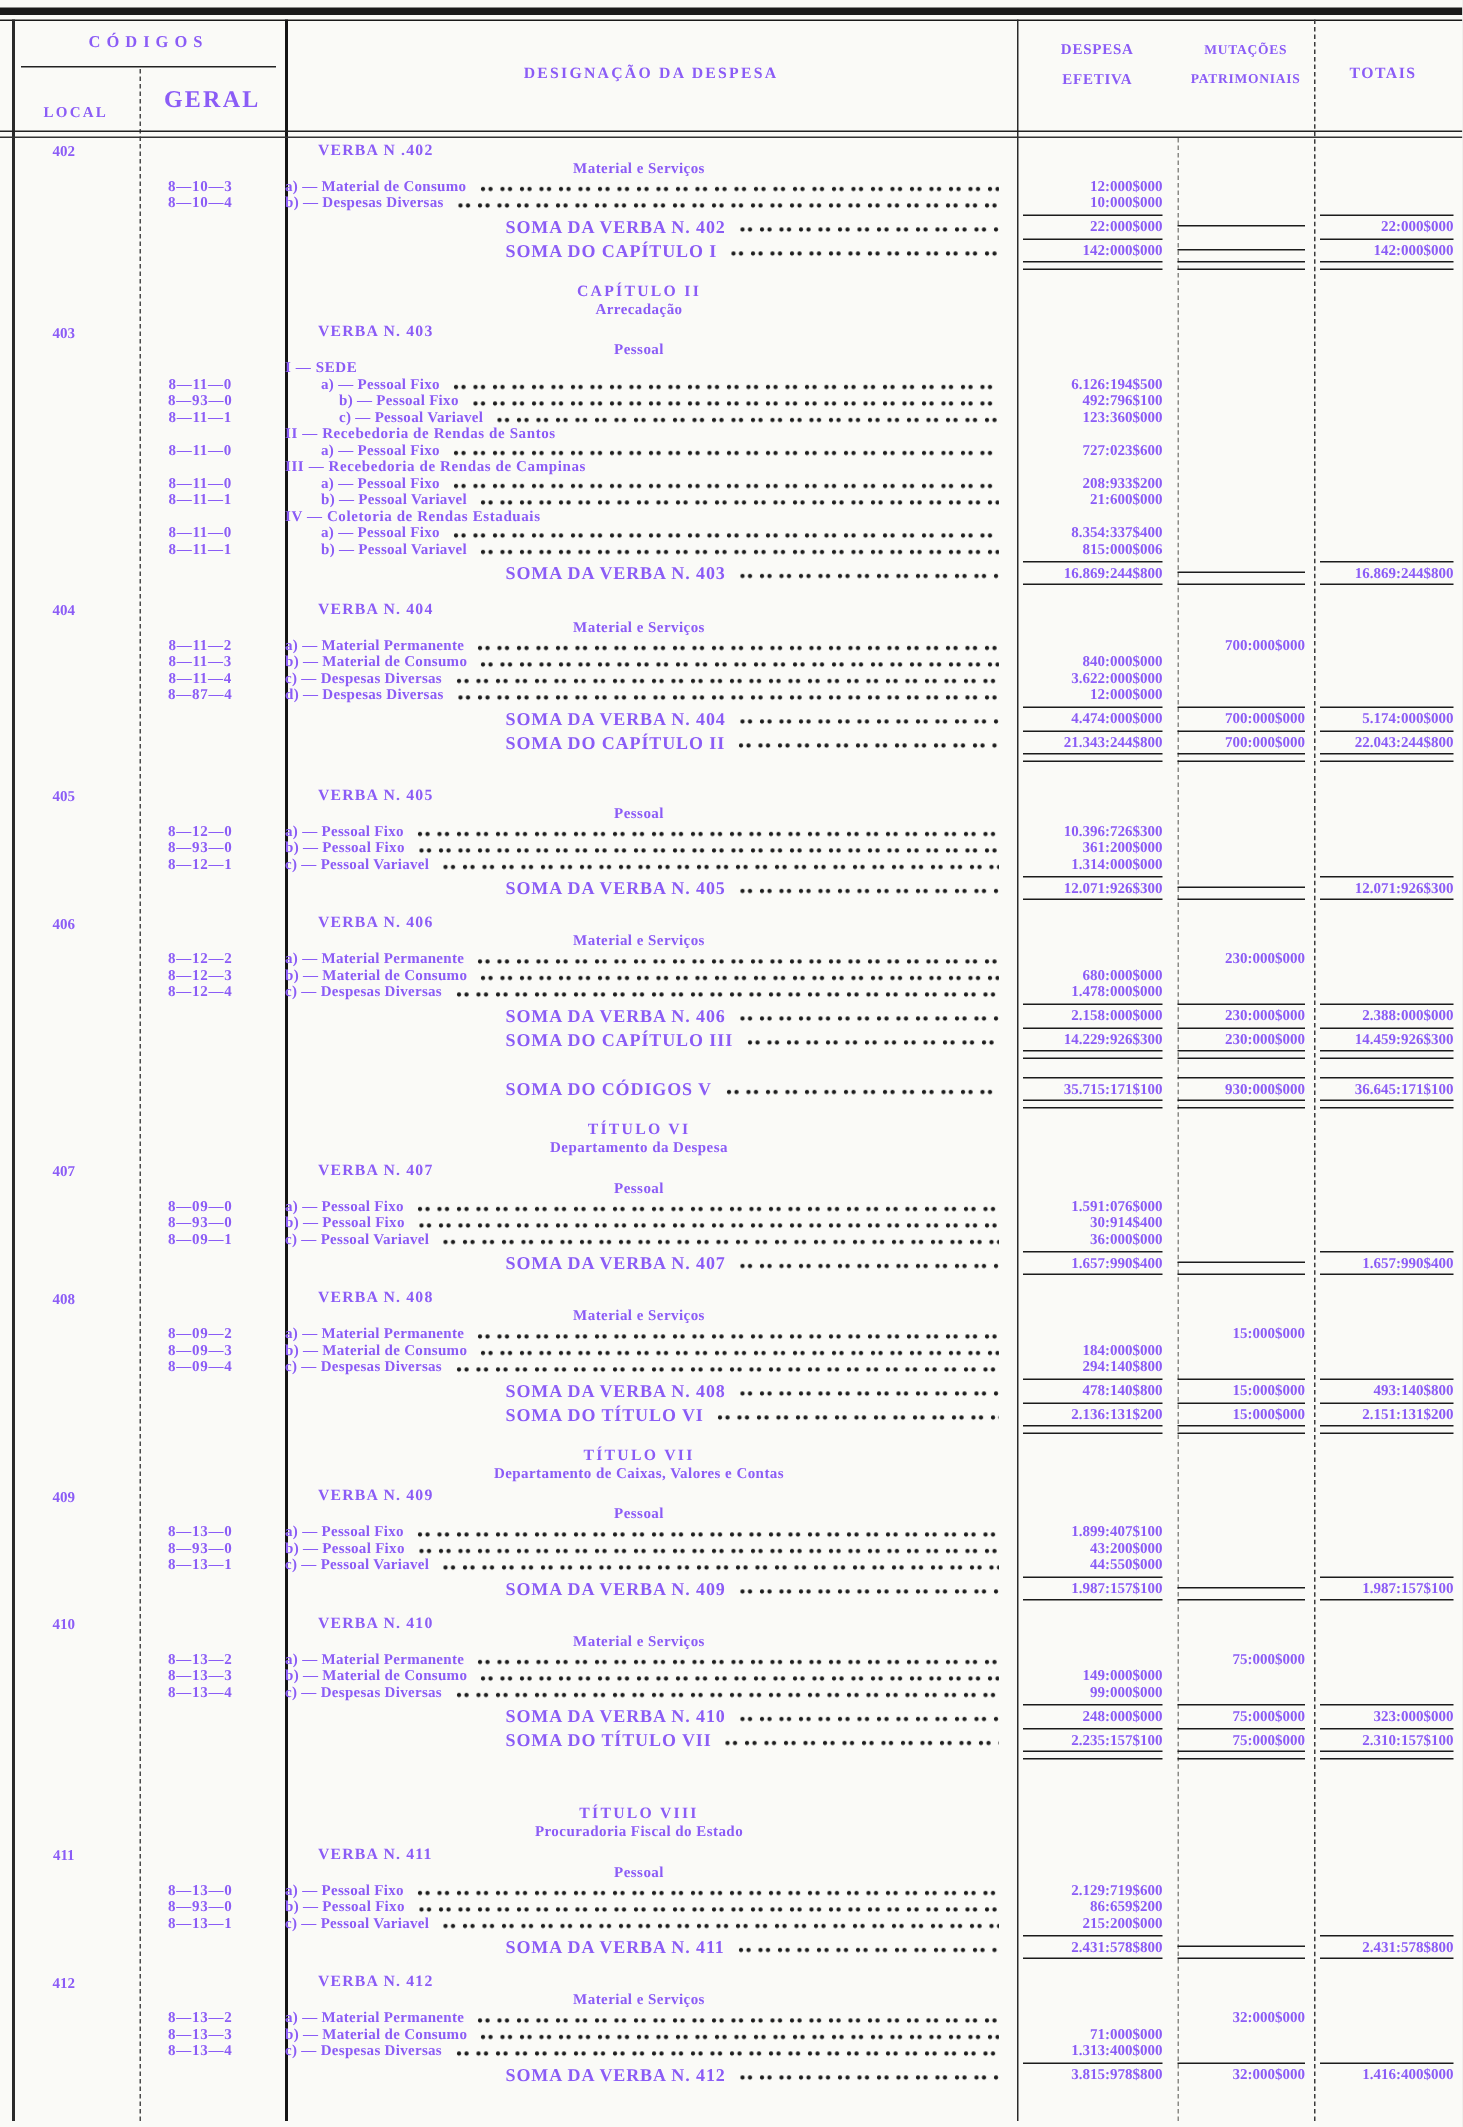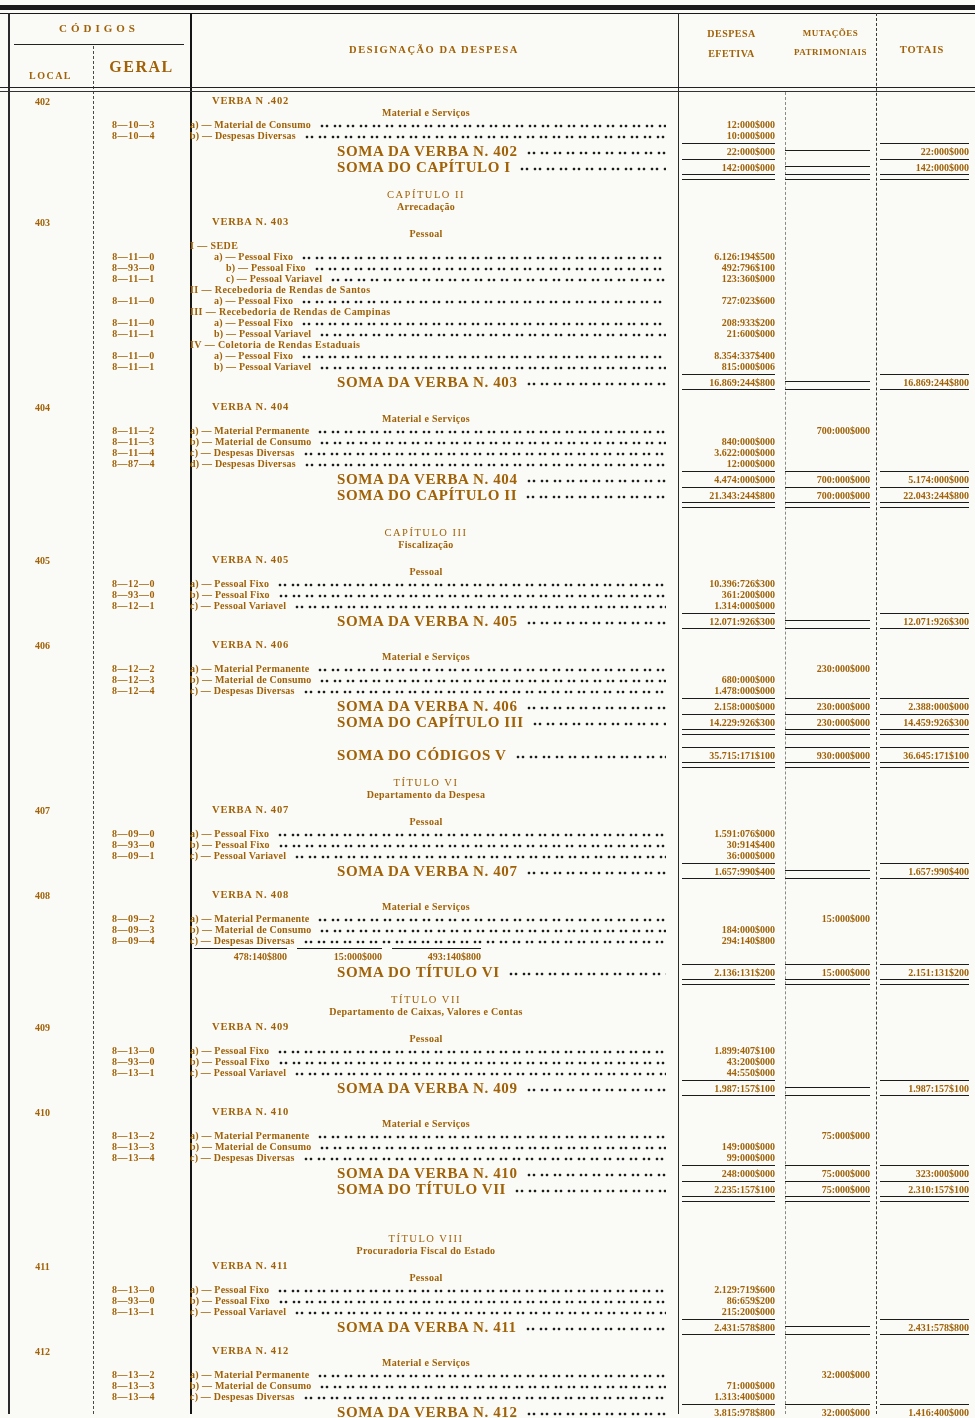--- a/index.html
+++ b/index.html
@@ -1,18 +1,18 @@
 <!DOCTYPE html>
 <html><head>
 <meta charset="utf-8">
 <style>
   html,body { margin:0; padding:0; background:#e8e8e4; }
   .page {
     position:relative; width:975px; height:1418px; margin:0 auto;
-    background:#fafaf7; color:#a16207; overflow:hidden;
+    background:#fafaf7; color:#8b5cf6; overflow:hidden;
     font-family:"Liberation Serif","DejaVu Serif",serif;
   }
   
   .top-band  { position:absolute; left:0; right:0; top:5px;  height:5px; background:#1a1a1a; }
   .top-band2 { position:absolute; left:0; right:0; top:13px; height:1px; background:#1a1a1a; }
 
   
   .vr { position:absolute; width:0; bottom:4px; }
   .vr-left  { left:8px;   top:13px; border-left:2px solid #2a2a2a; }
   .vr-lg    { left:93px;  top:46px; border-left:1px dashed #4a4a4a; }
@@ -60,26 +60,26 @@
   .subhead-text { font-weight:bold; font-size:10px; line-height:12px; letter-spacing:0.3px; }
   .group-text { padding-left:8px; font-weight:bold; font-size:10px; letter-spacing:0.4px; white-space:nowrap; }
   .item-label { font-weight:bold; font-size:10px; letter-spacing:0.2px; white-space:nowrap; }
   .ind0 { padding-left:8px; } .ind1 { padding-left:32px; } .ind2 { padding-left:44px; }
   .dots { flex:1; height:7px; margin:0 4px 1px 9px;
     background-image:
       radial-gradient(circle at 2px 4px, #1c1c1c 1.1px, rgba(0,0,0,0) 1.7px),
       radial-gradient(circle at 7px 4px, #1c1c1c 1.1px, rgba(0,0,0,0) 1.7px);
     background-size:13px 7px; background-repeat:repeat-x; }
   .row-sum { margin:2px 0 1px; }
-  .sum-label { padding-left:155px; font-weight:bold; font-size:15px; letter-spacing:0.6px; line-height:12px; white-space:nowrap;text-align:center; }
+  .sum-label { padding-left:155px; font-weight:bold; font-size:12px; letter-spacing:0.6px; line-height:12px; white-space:nowrap;text-align:center; }
   .row-rule { height:5px; align-items:flex-start; }
   .row-rule .num-box { padding-top:0; min-height:0; }
   .row-heading { margin-top:5px; margin-bottom:2px; }
   .heading-box { flex-direction:column; align-items:center; justify-content:center; display:flex; }
-  .h-line1 { font-weight:normal; font-size:10.5px; letter-spacing:1.5px; line-height:12px; }
+  .h-line1 { font-weight:bold; font-size:10.5px; letter-spacing:1.5px; line-height:12px; }
   .h-line2 { font-weight:bold; font-size:10px; letter-spacing:0.3px; line-height:12px; }
 </style>
 </head>
 <body>
 
 <div class="page">
   <div class="top-band"></div>
   <div class="top-band2"></div>
 
   <div class="vr vr-left"></div>
@@ -668,349 +668,338 @@
           <div class="num-box ruled"></div>
         </div>
         <div class="cell c-mut">
           <div class="num-box ruled"></div>
         </div>
         <div class="cell c-tot">
           <div class="num-box ruled"></div>
         </div>
       </div>
       <div class="spacer" style="height: 10px;"></div>
+      <div class="row row-verba">
+        <div class="cell c-local">405</div>
+        <div class="cell c-geral"></div>
+        <div class="cell c-desig">
+          <div class="verba-label">VERBA N. 405</div>
+        </div>
+        <div class="cell c-num">
+          <div class="num-box"></div>
+        </div>
+        <div class="cell c-mut">
+          <div class="num-box"></div>
+        </div>
+        <div class="cell c-tot">
+          <div class="num-box"></div>
+        </div>
+      </div>
+      <div class="row row-subhead">
+        <div class="cell c-local"></div>
+        <div class="cell c-geral"></div>
+        <div class="cell c-desig center">
+          <div class="subhead-text">Pessoal</div>
+        </div>
+        <div class="cell c-num">
+          <div class="num-box"></div>
+        </div>
+        <div class="cell c-mut">
+          <div class="num-box"></div>
+        </div>
+        <div class="cell c-tot">
+          <div class="num-box"></div>
+        </div>
+      </div>
+      <div class="row row-item">
+        <div class="cell c-local"></div>
+        <div class="cell c-geral">8—12—0</div>
+        <div class="cell c-desig">
+          <div class="item-label ind0">a) — Pessoal Fixo</div>
+          <div class="dots"></div>
+        </div>
+        <div class="cell c-num">
+          <div class="num-box">10.396:726$300</div>
+        </div>
+        <div class="cell c-mut">
+          <div class="num-box"></div>
+        </div>
+        <div class="cell c-tot">
+          <div class="num-box"></div>
+        </div>
+      </div>
+      <div class="row row-item">
+        <div class="cell c-local"></div>
+        <div class="cell c-geral">8—93—0</div>
+        <div class="cell c-desig">
+          <div class="item-label ind0">b) — Pessoal Fixo</div>
+          <div class="dots"></div>
+        </div>
+        <div class="cell c-num">
+          <div class="num-box">361:200$000</div>
+        </div>
+        <div class="cell c-mut">
+          <div class="num-box"></div>
+        </div>
+        <div class="cell c-tot">
+          <div class="num-box"></div>
+        </div>
+      </div>
+      <div class="row row-item">
+        <div class="cell c-local"></div>
+        <div class="cell c-geral">8—12—1</div>
+        <div class="cell c-desig">
+          <div class="item-label ind0">c) — Pessoal Variavel</div>
+          <div class="dots"></div>
+        </div>
+        <div class="cell c-num">
+          <div class="num-box">1.314:000$000</div>
+        </div>
+        <div class="cell c-mut">
+          <div class="num-box"></div>
+        </div>
+        <div class="cell c-tot">
+          <div class="num-box"></div>
+        </div>
+      </div>
+      <div class="row row-sum">
+        <div class="cell c-local"></div>
+        <div class="cell c-geral"></div>
+        <div class="cell c-desig">
+          <div class="sum-label">SOMA DA VERBA N. 405</div>
+          <div class="dots"></div>
+        </div>
+        <div class="cell c-num">
+          <div class="num-box ruled">12.071:926$300</div>
+        </div>
+        <div class="cell c-mut">
+          <div class="num-box ruled"></div>
+        </div>
+        <div class="cell c-tot">
+          <div class="num-box ruled">12.071:926$300</div>
+        </div>
+      </div>
+      <div class="row row-rule">
+        <div class="cell c-local"></div>
+        <div class="cell c-geral"></div>
+        <div class="cell c-desig"></div>
+        <div class="cell c-num">
+          <div class="num-box ruled"></div>
+        </div>
+        <div class="cell c-mut">
+          <div class="num-box ruled"></div>
+        </div>
+        <div class="cell c-tot">
+          <div class="num-box ruled"></div>
+        </div>
+      </div>
+      <div class="spacer" style="height: 3px;"></div>
+      <div class="row row-verba">
+        <div class="cell c-local">406</div>
+        <div class="cell c-geral"></div>
+        <div class="cell c-desig">
+          <div class="verba-label">VERBA N. 406</div>
+        </div>
+        <div class="cell c-num">
+          <div class="num-box"></div>
+        </div>
+        <div class="cell c-mut">
+          <div class="num-box"></div>
+        </div>
+        <div class="cell c-tot">
+          <div class="num-box"></div>
+        </div>
+      </div>
+      <div class="row row-subhead">
+        <div class="cell c-local"></div>
+        <div class="cell c-geral"></div>
+        <div class="cell c-desig center">
+          <div class="subhead-text">Material e Serviços</div>
+        </div>
+        <div class="cell c-num">
+          <div class="num-box"></div>
+        </div>
+        <div class="cell c-mut">
+          <div class="num-box"></div>
+        </div>
+        <div class="cell c-tot">
+          <div class="num-box"></div>
+        </div>
+      </div>
+      <div class="row row-item">
+        <div class="cell c-local"></div>
+        <div class="cell c-geral">8—12—2</div>
+        <div class="cell c-desig">
+          <div class="item-label ind0">a) — Material Permanente</div>
+          <div class="dots"></div>
+        </div>
+        <div class="cell c-num">
+          <div class="num-box"></div>
+        </div>
+        <div class="cell c-mut">
+          <div class="num-box">230:000$000</div>
+        </div>
+        <div class="cell c-tot">
+          <div class="num-box"></div>
+        </div>
+      </div>
+      <div class="row row-item">
+        <div class="cell c-local"></div>
+        <div class="cell c-geral">8—12—3</div>
+        <div class="cell c-desig">
+          <div class="item-label ind0">b) — Material de Consumo</div>
+          <div class="dots"></div>
+        </div>
+        <div class="cell c-num">
+          <div class="num-box">680:000$000</div>
+        </div>
+        <div class="cell c-mut">
+          <div class="num-box"></div>
+        </div>
+        <div class="cell c-tot">
+          <div class="num-box"></div>
+        </div>
+      </div>
+      <div class="row row-item">
+        <div class="cell c-local"></div>
+        <div class="cell c-geral">8—12—4</div>
+        <div class="cell c-desig">
+          <div class="item-label ind0">c) — Despesas Diversas</div>
+          <div class="dots"></div>
+        </div>
+        <div class="cell c-num">
+          <div class="num-box">1.478:000$000</div>
+        </div>
+        <div class="cell c-mut">
+          <div class="num-box"></div>
+        </div>
+        <div class="cell c-tot">
+          <div class="num-box"></div>
+        </div>
+      </div>
+      <div class="row row-sum">
+        <div class="cell c-local"></div>
+        <div class="cell c-geral"></div>
+        <div class="cell c-desig">
+          <div class="sum-label">SOMA DA VERBA N. 406</div>
+          <div class="dots"></div>
+        </div>
+        <div class="cell c-num">
+          <div class="num-box ruled">2.158:000$000</div>
+        </div>
+        <div class="cell c-mut">
+          <div class="num-box ruled">230:000$000</div>
+        </div>
+        <div class="cell c-tot">
+          <div class="num-box ruled">2.388:000$000</div>
+        </div>
+      </div>
+      <div class="row row-sum">
+        <div class="cell c-local"></div>
+        <div class="cell c-geral"></div>
+        <div class="cell c-desig">
+          <div class="sum-label">SOMA DO CAPÍTULO III</div>
+          <div class="dots"></div>
+        </div>
+        <div class="cell c-num">
+          <div class="num-box ruled">14.229:926$300</div>
+        </div>
+        <div class="cell c-mut">
+          <div class="num-box ruled">230:000$000</div>
+        </div>
+        <div class="cell c-tot">
+          <div class="num-box ruled">14.459:926$300</div>
+        </div>
+      </div>
+      <div class="row row-rule">
+        <div class="cell c-local"></div>
+        <div class="cell c-geral"></div>
+        <div class="cell c-desig"></div>
+        <div class="cell c-num">
+          <div class="num-box ruled"></div>
+        </div>
+        <div class="cell c-mut">
+          <div class="num-box ruled"></div>
+        </div>
+        <div class="cell c-tot">
+          <div class="num-box ruled"></div>
+        </div>
+      </div>
+      <div class="row row-rule">
+        <div class="cell c-local"></div>
+        <div class="cell c-geral"></div>
+        <div class="cell c-desig"></div>
+        <div class="cell c-num">
+          <div class="num-box ruled"></div>
+        </div>
+        <div class="cell c-mut">
+          <div class="num-box ruled"></div>
+        </div>
+        <div class="cell c-tot">
+          <div class="num-box ruled"></div>
+        </div>
+      </div>
+      <div class="spacer" style="height: 6px;"></div>
+      <div class="row row-sum">
+        <div class="cell c-local"></div>
+        <div class="cell c-geral"></div>
+        <div class="cell c-desig">
+          <div class="sum-label">SOMA DO CÓDIGOS V</div>
+          <div class="dots"></div>
+        </div>
+        <div class="cell c-num">
+          <div class="num-box ruled">35.715:171$100</div>
+        </div>
+        <div class="cell c-mut">
+          <div class="num-box ruled">930:000$000</div>
+        </div>
+        <div class="cell c-tot">
+          <div class="num-box ruled">36.645:171$100</div>
+        </div>
+      </div>
+      <div class="row row-rule">
+        <div class="cell c-local"></div>
+        <div class="cell c-geral"></div>
+        <div class="cell c-desig"></div>
+        <div class="cell c-num">
+          <div class="num-box ruled"></div>
+        </div>
+        <div class="cell c-mut">
+          <div class="num-box ruled"></div>
+        </div>
+        <div class="cell c-tot">
+          <div class="num-box ruled"></div>
+        </div>
+      </div>
+      <div class="row row-rule">
+        <div class="cell c-local"></div>
+        <div class="cell c-geral"></div>
+        <div class="cell c-desig"></div>
+        <div class="cell c-num">
+          <div class="num-box ruled"></div>
+        </div>
+        <div class="cell c-mut">
+          <div class="num-box ruled"></div>
+        </div>
+        <div class="cell c-tot">
+          <div class="num-box ruled"></div>
+        </div>
+      </div>
       <div class="row row-heading">
         <div class="cell c-local"></div>
         <div class="cell c-geral"></div>
         <div class="cell c-desig heading-box">
-          <div class="h-line1">CAPÍTULO III</div>
-          <div class="h-line2">Fiscalização</div>
+          <div class="h-line1">TÍTULO VI</div>
+          <div class="h-line2">Departamento da Despesa</div>
         </div>
         <div class="cell c-num"></div>
         <div class="cell c-mut"></div>
         <div class="cell c-tot"></div>
       </div>
       <div class="row row-verba">
-        <div class="cell c-local">405</div>
-        <div class="cell c-geral"></div>
-        <div class="cell c-desig">
-          <div class="verba-label">VERBA N. 405</div>
-        </div>
-        <div class="cell c-num">
-          <div class="num-box"></div>
-        </div>
-        <div class="cell c-mut">
-          <div class="num-box"></div>
-        </div>
-        <div class="cell c-tot">
-          <div class="num-box"></div>
-        </div>
-      </div>
-      <div class="row row-subhead">
-        <div class="cell c-local"></div>
-        <div class="cell c-geral"></div>
-        <div class="cell c-desig center">
-          <div class="subhead-text">Pessoal</div>
-        </div>
-        <div class="cell c-num">
-          <div class="num-box"></div>
-        </div>
-        <div class="cell c-mut">
-          <div class="num-box"></div>
-        </div>
-        <div class="cell c-tot">
-          <div class="num-box"></div>
-        </div>
-      </div>
-      <div class="row row-item">
-        <div class="cell c-local"></div>
-        <div class="cell c-geral">8—12—0</div>
-        <div class="cell c-desig">
-          <div class="item-label ind0">a) — Pessoal Fixo</div>
-          <div class="dots"></div>
-        </div>
-        <div class="cell c-num">
-          <div class="num-box">10.396:726$300</div>
-        </div>
-        <div class="cell c-mut">
-          <div class="num-box"></div>
-        </div>
-        <div class="cell c-tot">
-          <div class="num-box"></div>
-        </div>
-      </div>
-      <div class="row row-item">
-        <div class="cell c-local"></div>
-        <div class="cell c-geral">8—93—0</div>
-        <div class="cell c-desig">
-          <div class="item-label ind0">b) — Pessoal Fixo</div>
-          <div class="dots"></div>
-        </div>
-        <div class="cell c-num">
-          <div class="num-box">361:200$000</div>
-        </div>
-        <div class="cell c-mut">
-          <div class="num-box"></div>
-        </div>
-        <div class="cell c-tot">
-          <div class="num-box"></div>
-        </div>
-      </div>
-      <div class="row row-item">
-        <div class="cell c-local"></div>
-        <div class="cell c-geral">8—12—1</div>
-        <div class="cell c-desig">
-          <div class="item-label ind0">c) — Pessoal Variavel</div>
-          <div class="dots"></div>
-        </div>
-        <div class="cell c-num">
-          <div class="num-box">1.314:000$000</div>
-        </div>
-        <div class="cell c-mut">
-          <div class="num-box"></div>
-        </div>
-        <div class="cell c-tot">
-          <div class="num-box"></div>
-        </div>
-      </div>
-      <div class="row row-sum">
-        <div class="cell c-local"></div>
-        <div class="cell c-geral"></div>
-        <div class="cell c-desig">
-          <div class="sum-label">SOMA DA VERBA N. 405</div>
-          <div class="dots"></div>
-        </div>
-        <div class="cell c-num">
-          <div class="num-box ruled">12.071:926$300</div>
-        </div>
-        <div class="cell c-mut">
-          <div class="num-box ruled"></div>
-        </div>
-        <div class="cell c-tot">
-          <div class="num-box ruled">12.071:926$300</div>
-        </div>
-      </div>
-      <div class="row row-rule">
-        <div class="cell c-local"></div>
-        <div class="cell c-geral"></div>
-        <div class="cell c-desig"></div>
-        <div class="cell c-num">
-          <div class="num-box ruled"></div>
-        </div>
-        <div class="cell c-mut">
-          <div class="num-box ruled"></div>
-        </div>
-        <div class="cell c-tot">
-          <div class="num-box ruled"></div>
-        </div>
-      </div>
-      <div class="spacer" style="height: 3px;"></div>
-      <div class="row row-verba">
-        <div class="cell c-local">406</div>
-        <div class="cell c-geral"></div>
-        <div class="cell c-desig">
-          <div class="verba-label">VERBA N. 406</div>
-        </div>
-        <div class="cell c-num">
-          <div class="num-box"></div>
-        </div>
-        <div class="cell c-mut">
-          <div class="num-box"></div>
-        </div>
-        <div class="cell c-tot">
-          <div class="num-box"></div>
-        </div>
-      </div>
-      <div class="row row-subhead">
-        <div class="cell c-local"></div>
-        <div class="cell c-geral"></div>
-        <div class="cell c-desig center">
-          <div class="subhead-text">Material e Serviços</div>
-        </div>
-        <div class="cell c-num">
-          <div class="num-box"></div>
-        </div>
-        <div class="cell c-mut">
-          <div class="num-box"></div>
-        </div>
-        <div class="cell c-tot">
-          <div class="num-box"></div>
-        </div>
-      </div>
-      <div class="row row-item">
-        <div class="cell c-local"></div>
-        <div class="cell c-geral">8—12—2</div>
-        <div class="cell c-desig">
-          <div class="item-label ind0">a) — Material Permanente</div>
-          <div class="dots"></div>
-        </div>
-        <div class="cell c-num">
-          <div class="num-box"></div>
-        </div>
-        <div class="cell c-mut">
-          <div class="num-box">230:000$000</div>
-        </div>
-        <div class="cell c-tot">
-          <div class="num-box"></div>
-        </div>
-      </div>
-      <div class="row row-item">
-        <div class="cell c-local"></div>
-        <div class="cell c-geral">8—12—3</div>
-        <div class="cell c-desig">
-          <div class="item-label ind0">b) — Material de Consumo</div>
-          <div class="dots"></div>
-        </div>
-        <div class="cell c-num">
-          <div class="num-box">680:000$000</div>
-        </div>
-        <div class="cell c-mut">
-          <div class="num-box"></div>
-        </div>
-        <div class="cell c-tot">
-          <div class="num-box"></div>
-        </div>
-      </div>
-      <div class="row row-item">
-        <div class="cell c-local"></div>
-        <div class="cell c-geral">8—12—4</div>
-        <div class="cell c-desig">
-          <div class="item-label ind0">c) — Despesas Diversas</div>
-          <div class="dots"></div>
-        </div>
-        <div class="cell c-num">
-          <div class="num-box">1.478:000$000</div>
-        </div>
-        <div class="cell c-mut">
-          <div class="num-box"></div>
-        </div>
-        <div class="cell c-tot">
-          <div class="num-box"></div>
-        </div>
-      </div>
-      <div class="row row-sum">
-        <div class="cell c-local"></div>
-        <div class="cell c-geral"></div>
-        <div class="cell c-desig">
-          <div class="sum-label">SOMA DA VERBA N. 406</div>
-          <div class="dots"></div>
-        </div>
-        <div class="cell c-num">
-          <div class="num-box ruled">2.158:000$000</div>
-        </div>
-        <div class="cell c-mut">
-          <div class="num-box ruled">230:000$000</div>
-        </div>
-        <div class="cell c-tot">
-          <div class="num-box ruled">2.388:000$000</div>
-        </div>
-      </div>
-      <div class="row row-sum">
-        <div class="cell c-local"></div>
-        <div class="cell c-geral"></div>
-        <div class="cell c-desig">
-          <div class="sum-label">SOMA DO CAPÍTULO III</div>
-          <div class="dots"></div>
-        </div>
-        <div class="cell c-num">
-          <div class="num-box ruled">14.229:926$300</div>
-        </div>
-        <div class="cell c-mut">
-          <div class="num-box ruled">230:000$000</div>
-        </div>
-        <div class="cell c-tot">
-          <div class="num-box ruled">14.459:926$300</div>
-        </div>
-      </div>
-      <div class="row row-rule">
-        <div class="cell c-local"></div>
-        <div class="cell c-geral"></div>
-        <div class="cell c-desig"></div>
-        <div class="cell c-num">
-          <div class="num-box ruled"></div>
-        </div>
-        <div class="cell c-mut">
-          <div class="num-box ruled"></div>
-        </div>
-        <div class="cell c-tot">
-          <div class="num-box ruled"></div>
-        </div>
-      </div>
-      <div class="row row-rule">
-        <div class="cell c-local"></div>
-        <div class="cell c-geral"></div>
-        <div class="cell c-desig"></div>
-        <div class="cell c-num">
-          <div class="num-box ruled"></div>
-        </div>
-        <div class="cell c-mut">
-          <div class="num-box ruled"></div>
-        </div>
-        <div class="cell c-tot">
-          <div class="num-box ruled"></div>
-        </div>
-      </div>
-      <div class="spacer" style="height: 6px;"></div>
-      <div class="row row-sum">
-        <div class="cell c-local"></div>
-        <div class="cell c-geral"></div>
-        <div class="cell c-desig">
-          <div class="sum-label">SOMA DO CÓDIGOS V</div>
-          <div class="dots"></div>
-        </div>
-        <div class="cell c-num">
-          <div class="num-box ruled">35.715:171$100</div>
-        </div>
-        <div class="cell c-mut">
-          <div class="num-box ruled">930:000$000</div>
-        </div>
-        <div class="cell c-tot">
-          <div class="num-box ruled">36.645:171$100</div>
-        </div>
-      </div>
-      <div class="row row-rule">
-        <div class="cell c-local"></div>
-        <div class="cell c-geral"></div>
-        <div class="cell c-desig"></div>
-        <div class="cell c-num">
-          <div class="num-box ruled"></div>
-        </div>
-        <div class="cell c-mut">
-          <div class="num-box ruled"></div>
-        </div>
-        <div class="cell c-tot">
-          <div class="num-box ruled"></div>
-        </div>
-      </div>
-      <div class="row row-rule">
-        <div class="cell c-local"></div>
-        <div class="cell c-geral"></div>
-        <div class="cell c-desig"></div>
-        <div class="cell c-num">
-          <div class="num-box ruled"></div>
-        </div>
-        <div class="cell c-mut">
-          <div class="num-box ruled"></div>
-        </div>
-        <div class="cell c-tot">
-          <div class="num-box ruled"></div>
-        </div>
-      </div>
-      <div class="row row-heading">
-        <div class="cell c-local"></div>
-        <div class="cell c-geral"></div>
-        <div class="cell c-desig heading-box">
-          <div class="h-line1">TÍTULO VI</div>
-          <div class="h-line2">Departamento da Despesa</div>
-        </div>
-        <div class="cell c-num"></div>
-        <div class="cell c-mut"></div>
-        <div class="cell c-tot"></div>
-      </div>
-      <div class="row row-verba">
         <div class="cell c-local">407</div>
         <div class="cell c-geral"></div>
         <div class="cell c-desig">
           <div class="verba-label">VERBA N. 407</div>
         </div>
         <div class="cell c-num">
           <div class="num-box"></div>
         </div>
         <div class="cell c-mut">
           <div class="num-box"></div>
@@ -1197,20 +1186,24 @@
         <div class="cell c-mut">
           <div class="num-box"></div>
         </div>
         <div class="cell c-tot">
           <div class="num-box"></div>
         </div>
       </div>
       <div class="row row-sum">
         <div class="cell c-local"></div>
         <div class="cell c-geral"></div>
+        <div class="cell c-desig">
+          <div class="sum-label">SOMA DA VERBA N. 408</div>
+          <div class="dots"></div>
+        </div>
         <div class="cell c-num">
           <div class="num-box ruled">478:140$800</div>
         </div>
         <div class="cell c-mut">
           <div class="num-box ruled">15:000$000</div>
         </div>
         <div class="cell c-tot">
           <div class="num-box ruled">493:140$800</div>
         </div>
       </div>

